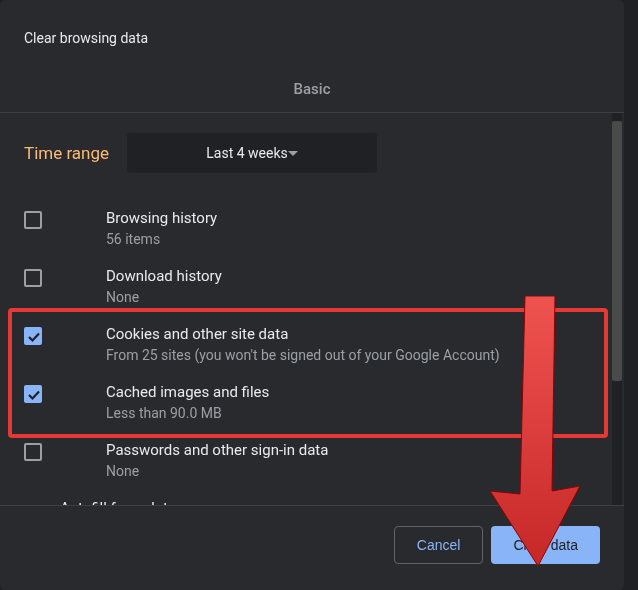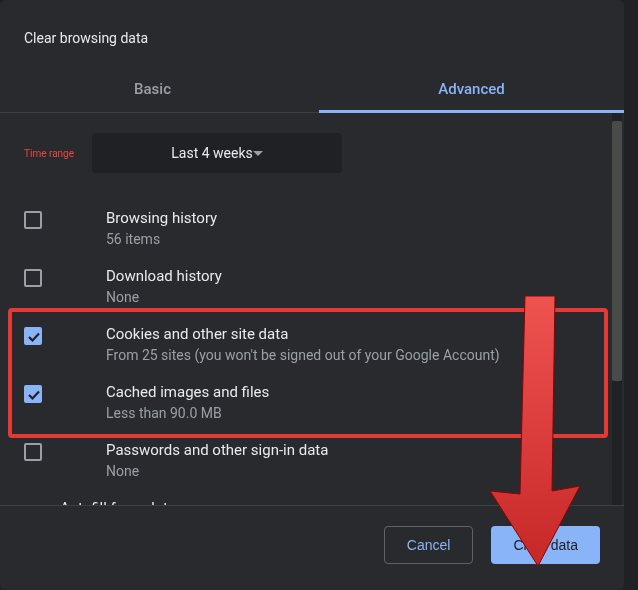--- a/index.html
+++ b/index.html
@@ -81,22 +81,22 @@
     background: #4a4a4a;
     border-radius: 2px;
   }
   .time-row {
     display: flex;
     align-items: center;
     margin-bottom: 26px;
     gap: 18px;
   }
   .time-label {
-    color: #ef4444;
-    font-size: 10px;
+    color: #fdba74;
+    font-size: 17px;
   }
   .select {
     background: #202124;
     border: none;
     border-radius: 4px;
     padding: 12px 14px;
     width: 250px;
     display: flex;
     align-items: center;
     justify-content: center;
@@ -151,21 +151,21 @@
   .highlight-box {
     position: absolute;
     border: 4px solid #e53935;
     border-radius: 4px;
     pointer-events: none;
   }
   .footer {
     padding: 20px 24px 26px 0;
     display: flex;
     justify-content: flex-end;
-    gap: 18px;
+    gap: 8px;
     border-top: 1px solid #3c4043;
   }
   .btn {
     padding: 10px 22px;
     border-radius: 4px;
     font-size: 14px;
     font-weight: 500;
     cursor: pointer;
     border: none;
   }
@@ -186,23 +186,20 @@
 </head>
 <body>
 
 <div class="dialog">
 
   <div class="title">Clear browsing data</div>
 
   <div class="tabs">
     <div class="tab">
       <span>Basic</span>
-    </div>
-    <div class="tab active">
-      <span>Advanced</span>
     </div>
   </div>
 
   <div class="content-wrapper">
     <div class="scroll-area">
 
       <div class="time-row">
         <span class="time-label">Time range</span>
         <div class="select">
           <span class="select-value">Last 4 weeks</span>

